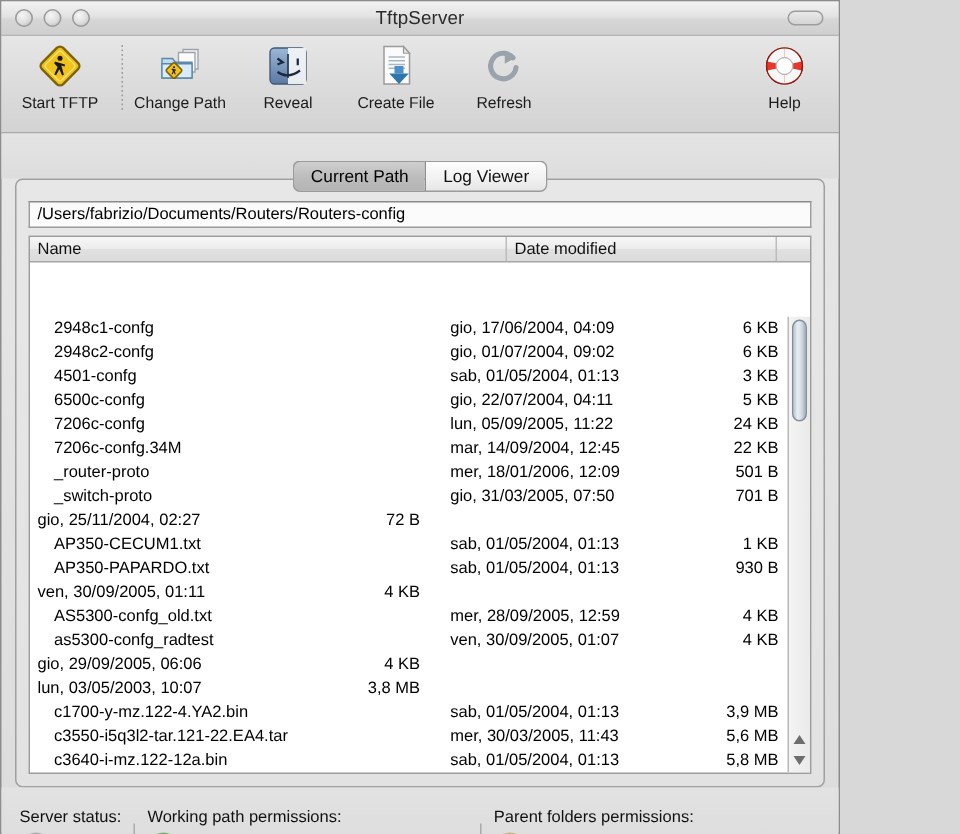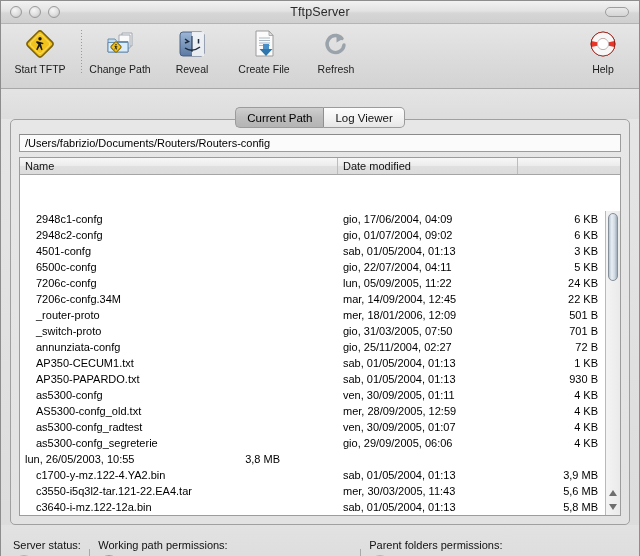--- a/index.html
+++ b/index.html
@@ -8,21 +8,21 @@
   body {
     width: 640px; height: 556px;
     font-family: "Liberation Sans", sans-serif;
     font-size: 11px;
     color: #000;
     overflow: hidden;
     background: #d8d8d8;
   }
   .window {
     position: relative;
-    width: 640px; height: 556px;
+    width: 560px; height: 556px;
     box-sizing: border-box;
     background: linear-gradient(to bottom, #e8e8e8 0%, #dcdcdc 100%);
     border: 1px solid #8d8d8d;
     display: flex; flex-direction: column;
   }
 
   
   .titlebar {
     position: relative;
     height: 22px;
@@ -447,56 +447,53 @@
               <div class="c-name">_router-proto</div>
               <div class="c-date">mer, 18/01/2006, 12:09</div>
               <div class="c-size">501 B</div>
             </div>
             <div class="row">
               <div class="c-name">_switch-proto</div>
               <div class="c-date">gio, 31/03/2005, 07:50</div>
               <div class="c-size">701 B</div>
             </div>
             <div class="row">
-              <div class="c-name">annunziata-confg</div>
               <div class="c-date">gio, 25/11/2004, 02:27</div>
               <div class="c-size">72 B</div>
             </div>
             <div class="row">
               <div class="c-name">AP350-CECUM1.txt</div>
               <div class="c-date">sab, 01/05/2004, 01:13</div>
               <div class="c-size">1 KB</div>
             </div>
             <div class="row">
               <div class="c-name">AP350-PAPARDO.txt</div>
               <div class="c-date">sab, 01/05/2004, 01:13</div>
               <div class="c-size">930 B</div>
             </div>
             <div class="row">
-              <div class="c-name">as5300-confg</div>
               <div class="c-date">ven, 30/09/2005, 01:11</div>
               <div class="c-size">4 KB</div>
             </div>
             <div class="row">
               <div class="c-name">AS5300-confg_old.txt</div>
               <div class="c-date">mer, 28/09/2005, 12:59</div>
               <div class="c-size">4 KB</div>
             </div>
             <div class="row">
               <div class="c-name">as5300-confg_radtest</div>
               <div class="c-date">ven, 30/09/2005, 01:07</div>
               <div class="c-size">4 KB</div>
             </div>
             <div class="row">
-              <div class="c-name">as5300-confg_segreterie</div>
               <div class="c-date">gio, 29/09/2005, 06:06</div>
               <div class="c-size">4 KB</div>
             </div>
             <div class="row">
-              <div class="c-date">lun, 26/05/2003, 10:55</div>
+              <div class="c-date">lun, 03/05/2003, 10:07</div>
               <div class="c-size">3,8 MB</div>
             </div>
             <div class="row">
               <div class="c-name">c1700-y-mz.122-4.YA2.bin</div>
               <div class="c-date">sab, 01/05/2004, 01:13</div>
               <div class="c-size">3,9 MB</div>
             </div>
             <div class="row">
               <div class="c-name">c3550-i5q3l2-tar.121-22.EA4.tar</div>
               <div class="c-date">mer, 30/03/2005, 11:43</div>

